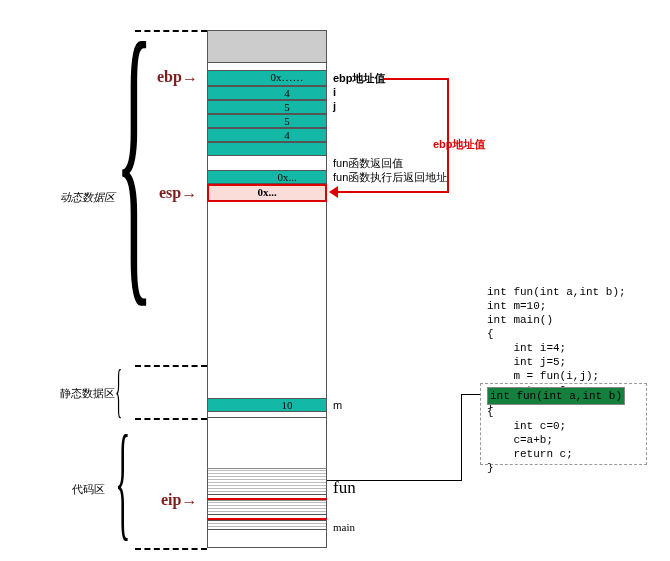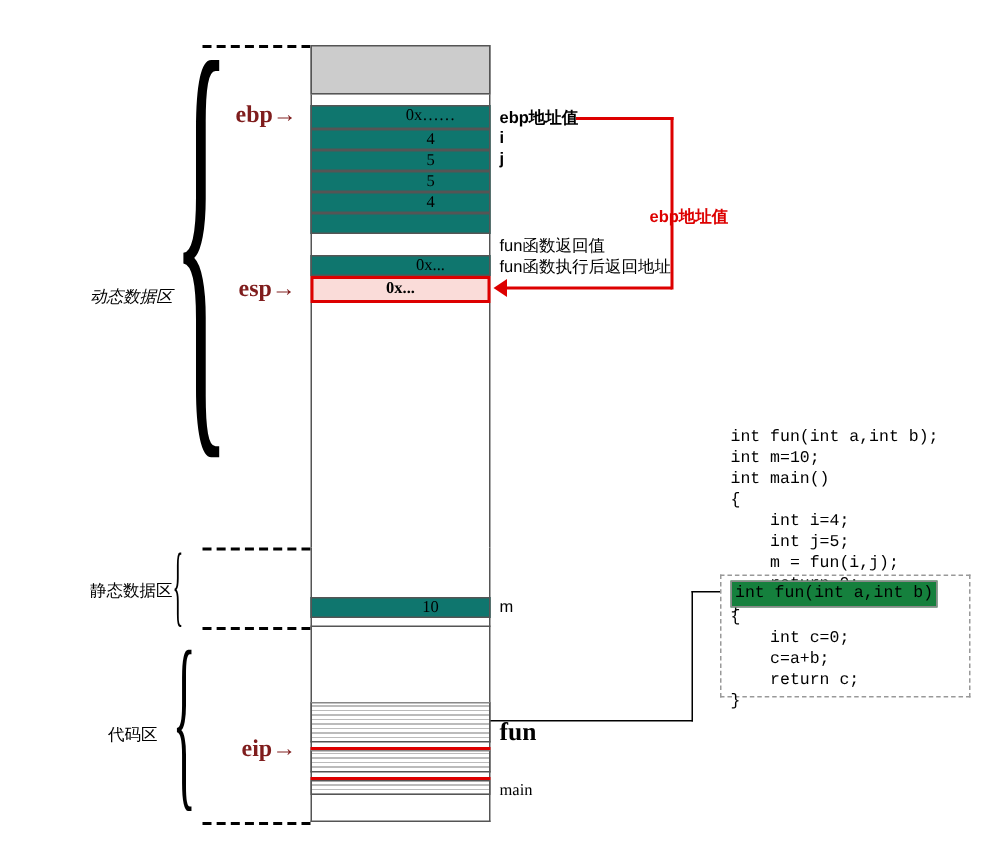--- a/index.html
+++ b/index.html
@@ -1,20 +1,20 @@
 <!DOCTYPE html>
 <html><head>
 <meta charset="utf-8">
 <style>
   body { margin:0; font-family: Arial, sans-serif; background:#fff; width:670px; height:561px; position:relative; font-size:11px; }
   .ptr { position:absolute; font-family:"Times New Roman",serif; font-weight:bold; color:#7f1d1d; font-size:16px; }
   .arr { display:inline-block; }
   .lbl { position:absolute; font-size:11px; color:#000; }
   .cell { position:absolute; left:207px; width:120px; border:1px solid #555; text-align:center; font-size:11px; box-sizing:border-box; font-family:"Times New Roman",serif; }
-  .blue { background:#0f766e;padding-left:40px; }
+  .blue { background:#14b8a6;padding-left:40px; }
   .red { background:#fadcd9; border:2px solid #d00; }
   .gray { background:#ccc; }
   .stripe { background:repeating-linear-gradient(0deg,#fff,#fff 2px,#bbb 2px,#bbb 3px); }
   .codebox { position:absolute; font-family:"Courier New",monospace; font-size:11px; white-space:pre; line-height:14px; }
   .funhl { background:#15803d; border:1px solid #888; padding:1px 2px; display:inline-block; }
   .dashbox { position:absolute; border:1.5px dashed #999; }
   .brace { position:absolute; font-family:"Times New Roman",serif; color:#000; transform:scaleX(0.25); transform-origin:left center; }
   .dash { position:absolute; border-top:2px dashed #000; }
   .line { position:absolute; background:#000; }
   .redline { position:absolute; background:#d00; }
@@ -53,21 +53,21 @@
 <div class="cell red" style="top:184px; height:18px; font-weight:bold;">0x...</div>
 
 <div class="cell blue" style="top:398px; height:14px;">10</div>
 
 <div class="lbl" style="left:333px; top:71px; font-weight:bold;">ebp地址值</div>
 <div class="lbl" style="left:333px; top:86px; font-weight:bold;">i</div>
 <div class="lbl" style="left:333px; top:100px; font-weight:bold;">j</div>
 <div class="lbl" style="left:333px; top:156px;">fun函数返回值</div>
 <div class="lbl" style="left:333px; top:170px;">fun函数执行后返回地址</div>
 <div class="lbl" style="left:333px; top:399px;">m</div>
-<div class="lbl" style="left:333px; top:478px; font-family:'Times New Roman',serif; font-weight:bold; font-size:17px;">fun</div>
+<div class="lbl" style="left:333px; top:478px; font-family:'Times New Roman',serif; font-weight:normal; font-size:17px;">fun</div>
 <div class="lbl" style="left:333px; top:521px; font-family:'Times New Roman',serif;">main</div>
 
 <div class="ptr" style="left:157px; top:68px;"><span>ebp</span><span class="arr">→</span></div>
 <div class="ptr" style="left:159px; top:184px;"><span>esp</span><span class="arr">→</span></div>
 <div class="ptr" style="left:161px; top:491px;"><span>eip</span><span class="arr">→</span></div>
 
 <div class="lbl" style="left:433px; top:137px; color:#d00; font-weight:bold;">ebp地址值</div>
 
 <div class="redline" style="left:384px; top:78px; width:65px; height:2px;"></div>
 <div class="redline" style="left:447px; top:78px; width:2px; height:115px;"></div>

